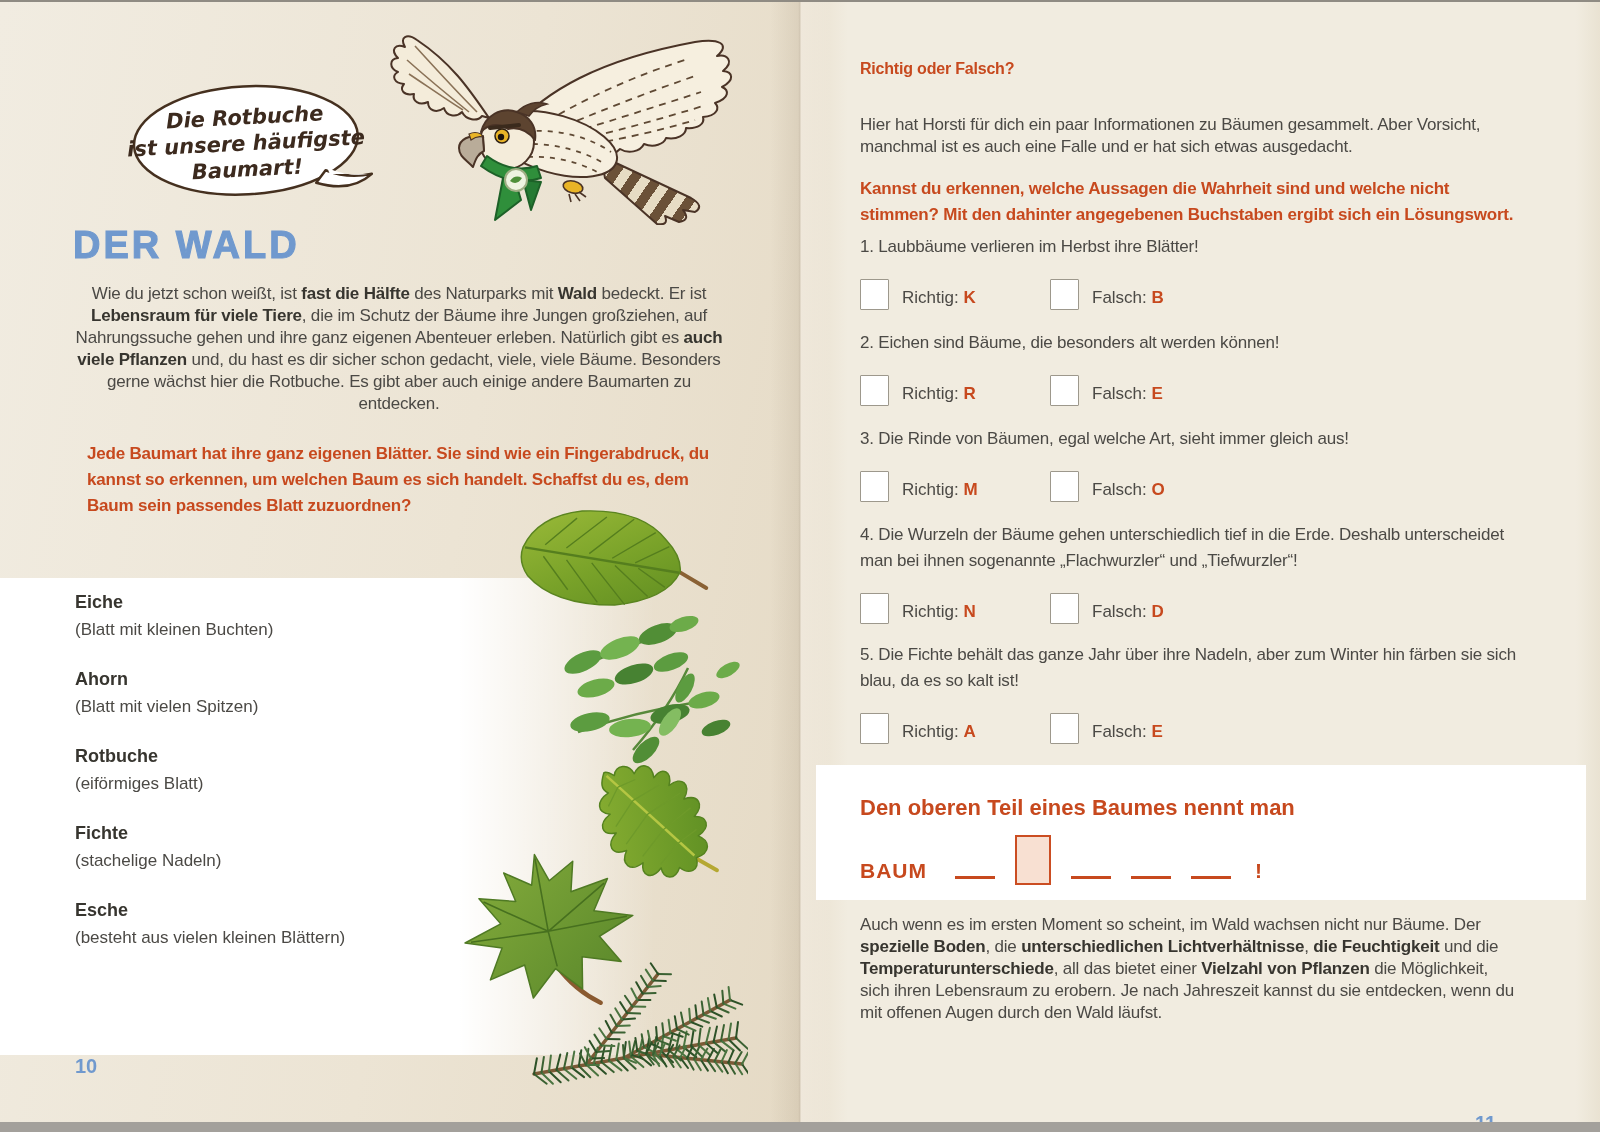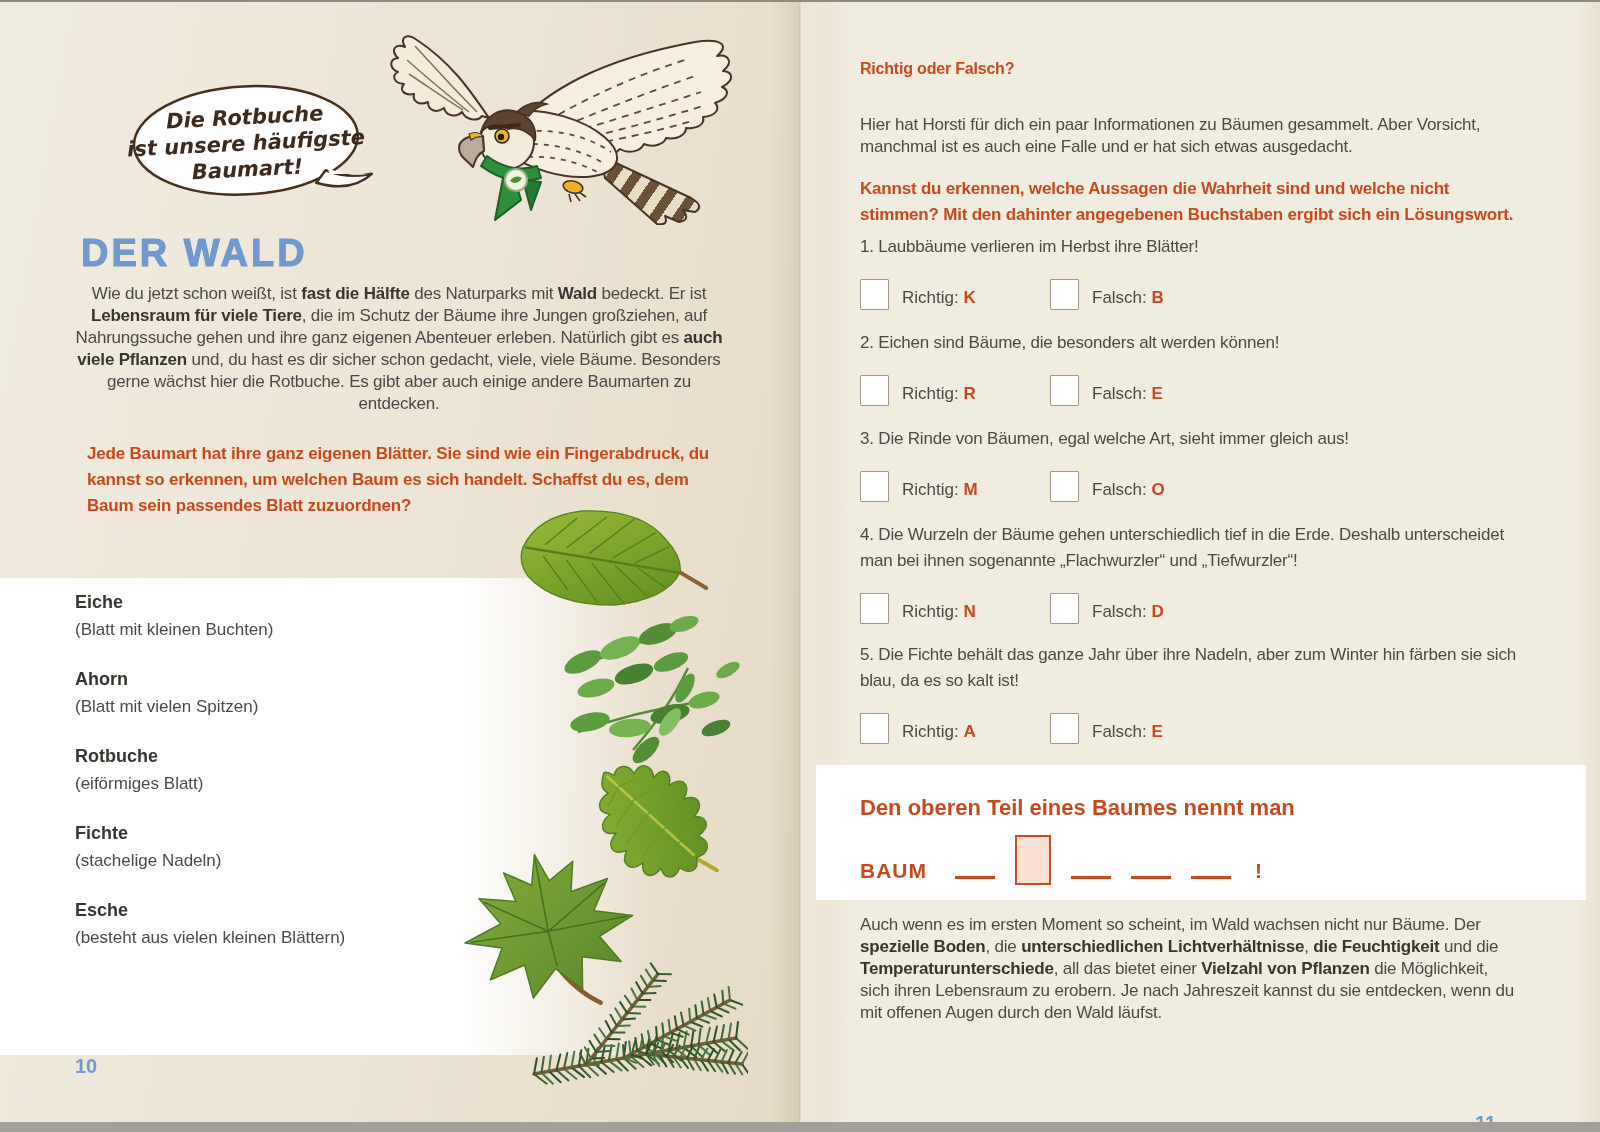--- a/index.html
+++ b/index.html
@@ -17,21 +17,21 @@
   
   .body-text{font-size:17px;line-height:22px;color:#4b4945;letter-spacing:-0.2px;}
   .body-text .b{font-weight:bold;color:#37352f;}
   .callout{font-size:17px;line-height:26px;font-weight:bold;color:#c7491e;letter-spacing:-0.2px;}
   .page-num{position:absolute;font-size:20px;font-weight:bold;color:#7099ce;}
 
   
   .bubble{position:absolute;left:128px;top:80px;width:250px;height:130px;}
   .bubble text{font-family:"DejaVu Sans",sans-serif;font-style:italic;font-weight:bold;
                font-size:21px;fill:#3c2a1e;}
-  .wald-title{position:absolute;left:73px;top:222px;margin:8px;font-size:38px;font-weight:bold;
+  .wald-title{position:absolute;left:73px;top:222px;margin:0;font-size:38px;font-weight:bold;
               color:#7099ce;letter-spacing:3px;-webkit-text-stroke:1.1px #7099ce;}
   .left-intro{position:absolute;left:75px;top:281px;width:648px;margin:0;text-align:center;}
   .left-callout{position:absolute;left:75px;top:427px;width:640px;margin:12px;}
   .leaf-panel{position:absolute;left:0;top:576px;width:655px;height:477px;
       background:linear-gradient(to right,#ffffff 0%,#ffffff 70%,rgba(255,255,255,0) 100%);}
   .tree-item{position:absolute;left:75px;width:390px;}
   .tree-name{margin:0;font-size:18px;font-weight:bold;color:#37352f;}
   .tree-desc{margin:7px 0 0 0;font-size:17px;color:#4b4945;}
   .t0{top:590px}.t1{top:667px}.t2{top:744px}.t3{top:821px}.t4{top:898px}
   .leaf{position:absolute;}

